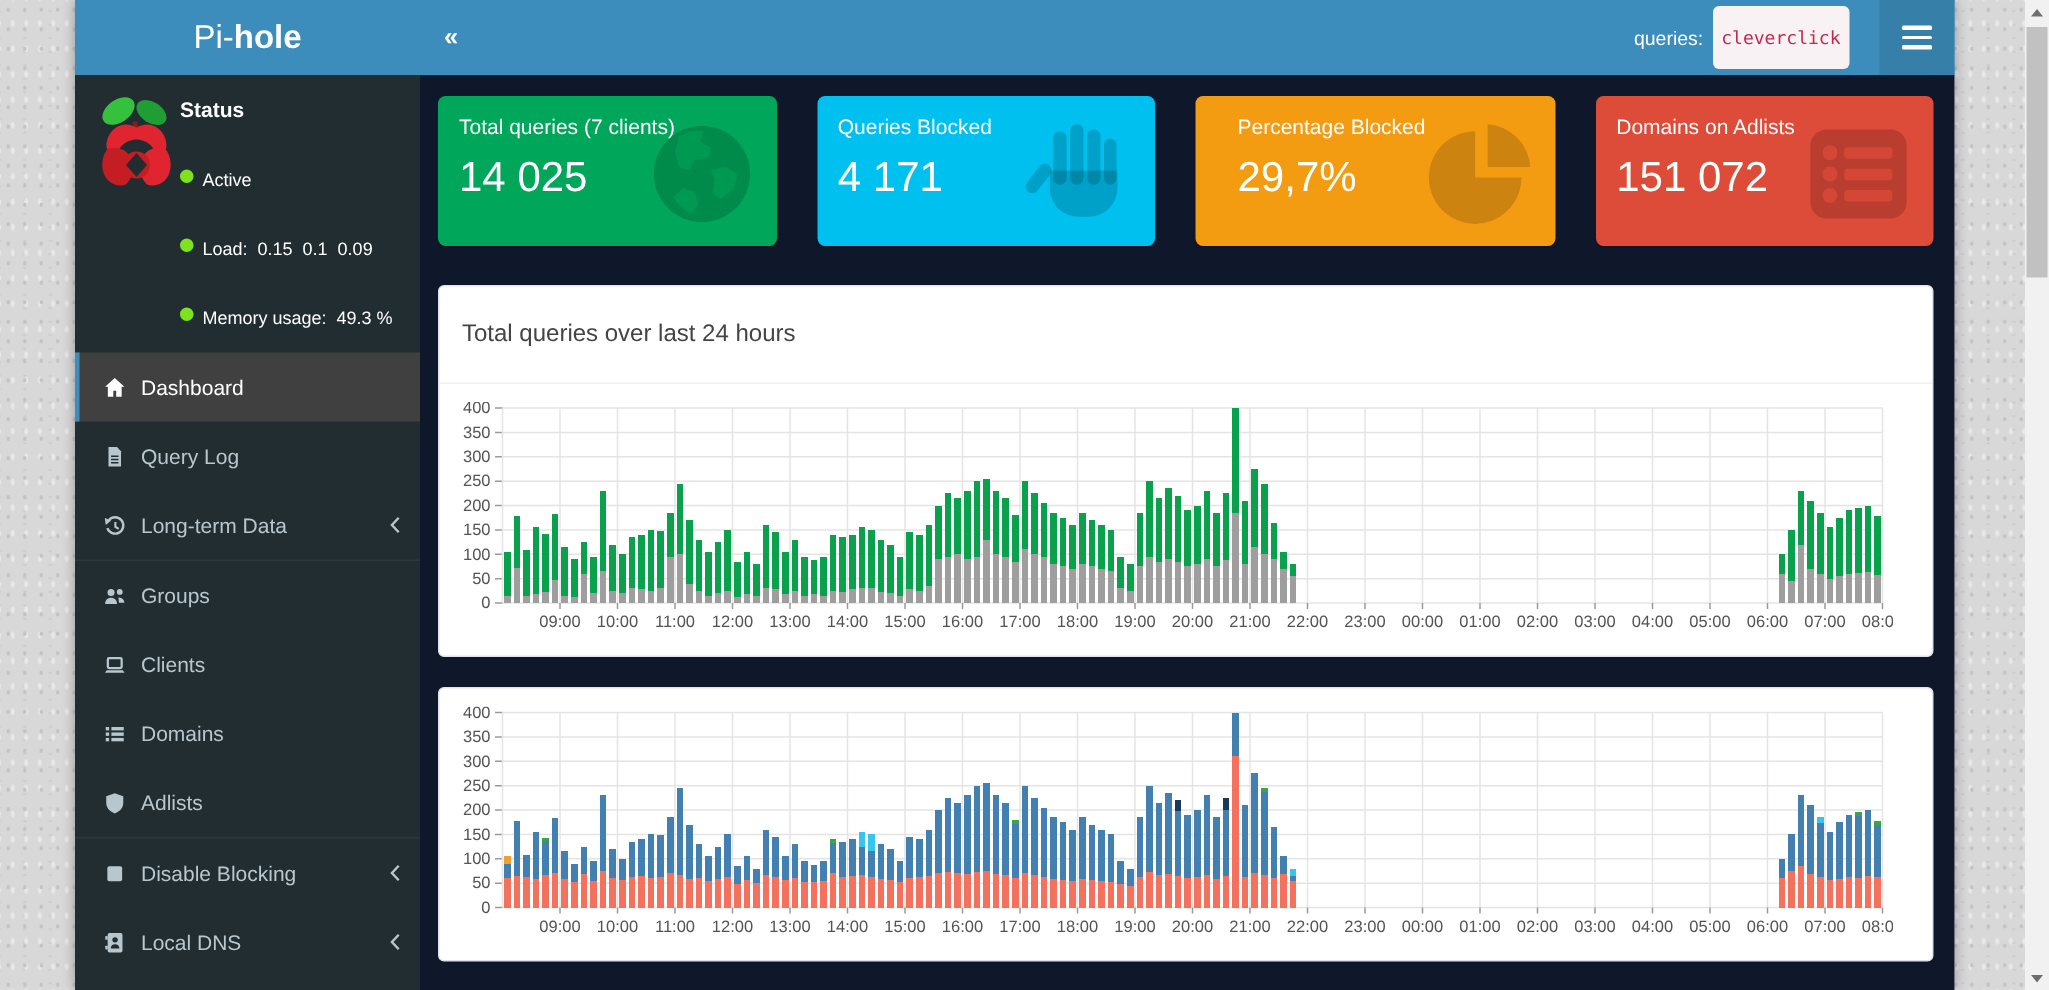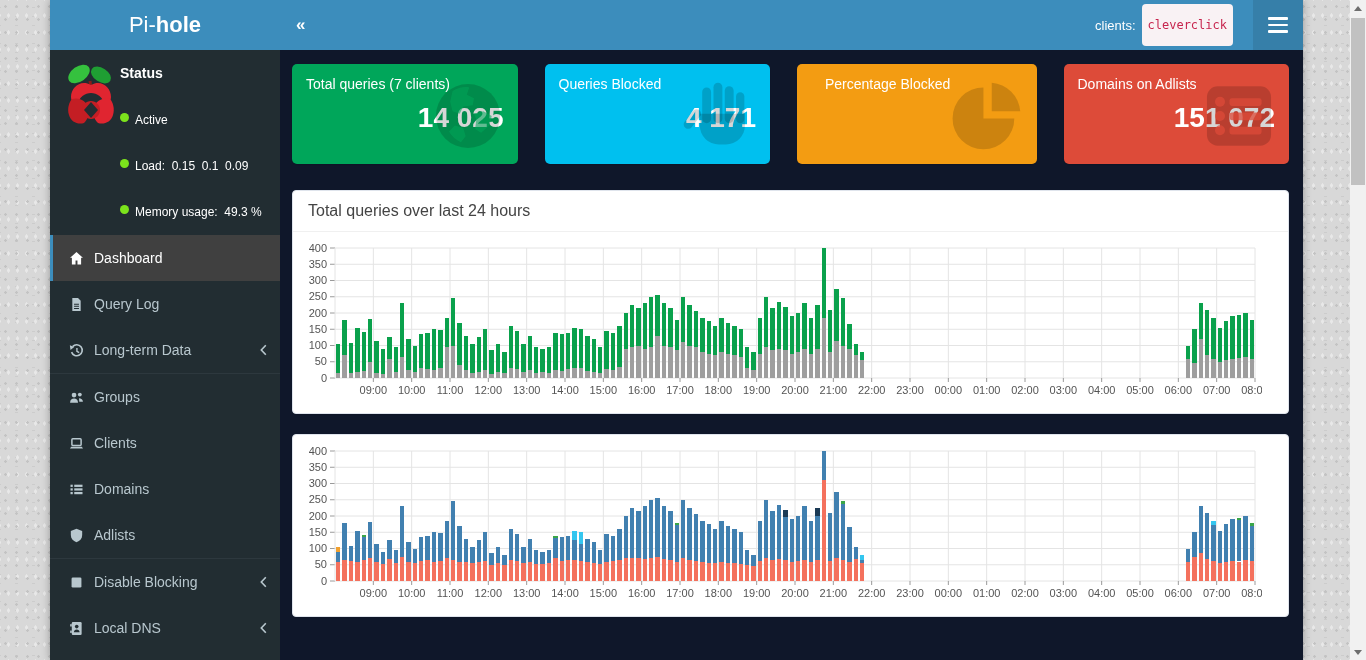--- a/index.html
+++ b/index.html
@@ -50,25 +50,25 @@
   .menu a .mi-icon { width:16px; height:16px; margin-right:10px; display:inline-flex; align-items:center; justify-content:center; flex:0 0 16px; }
   .menu a .mi-icon svg { width:15px; height:15px; }
   .menu li.active a { background:#404040; color:#fff; border-left-color:#3c8dbc; }
   .menu li.group-sep { border-top:1px solid #2d383e; }
   .menu .chev { margin-left:auto; display:flex; align-items:center; }
   
   .content { flex:1; background:#0f172a; padding:14px 14px 0 12px; overflow:hidden; min-width:0; }
   .cards { display:flex; gap:27px; margin-bottom:26px; }
   .small-box { flex:1; height:100px; border-radius:5px; position:relative; color:#fff; padding:12px 14px; overflow:hidden; box-shadow:0 1px 1px rgba(0,0,0,.1); }
   .small-box .sb-title { font-size:14px; margin-bottom:10px; }
-  .small-box .sb-value { font-size:28px; font-weight:700;text-align:right; }
+  .small-box .sb-value { font-size:28px; font-weight:400; }
   .small-box .sb-icon { position:absolute; right:12px; top:14px; width:76px; height:76px; }
   
   .panel { background:#fff; border:1px solid #dfe4ec; border-radius:4px; box-shadow:0 1px 1px rgba(0,0,0,.06); margin-bottom:20px; }
-  .panel-title { font-size:16px; color:#444; padding:11px 15px; border-bottom:1px solid #f0f0f0; }
+  .panel-title { font-size:16px; color:#444; padding:23px 15px; border-bottom:1px solid #f0f0f0; }
   .panel-chart { padding:12px 12px 16px 6px; }
   .panel-chart svg { display:block; }
 </style>
 </head>
 <body>
 
 <div class="scrollbar">
   <div class="sb-arrow up">
       <div class="tri-up"></div>
     </div>
@@ -83,21 +83,21 @@
     <div class="logo">
         <span>Pi-</span>
         <b>hole</b>
       </div>
     <div class="navbar">
       <div class="collapse-btn">
           <span>«</span>
         </div>
       <div class="nav-spacer"></div>
       <div class="hostname">
-        <span>clients:</span>
+        <span>queries:</span>
         <code>cleverclick</code>
       </div>
       <div class="hamburger">
           <span></span>
           <span></span>
           <span></span>
         </div>
     </div>
   </div>
 
@@ -296,20 +296,21 @@
                 <rect x="26.5" y="4" width="7.5" height="34" rx="3.7"></rect>
                 <rect x="36" y="7" width="7.5" height="31" rx="3.7"></rect>
                 <rect x="45.5" y="12" width="7" height="26" rx="3.5"></rect>
                 <path d="M15 30h38v10a16 16 0 0 1-16 16h-6A16 16 0 0 1 15 40z"></path>
                 <rect x="5" y="25" width="7.5" height="19" rx="3.7" transform="rotate(38 8.7 34.5)"></rect>
               </g>
             </svg>
           </div>
           <div class="small-box" style="background: rgb(243, 156, 18); padding-left: 28px;">
             <div class="sb-title">Percentage Blocked</div>
+            <div class="sb-value">29,7%</div>
             <svg class="sb-icon" viewBox="0 0 64 64">
               <g fill="rgba(0,0,0,0.16)">
                 <path d="M29 8A26 26 0 1 0 55 34H29z"></path>
                 <path d="M36 4a26 26 0 0 1 24 24H36z"></path>
               </g>
             </svg>
           </div>
           <div class="small-box" style="background: rgb(221, 75, 57);">
             <div class="sb-title">Domains on Adlists</div>
             <div class="sb-value">151 072</div>

